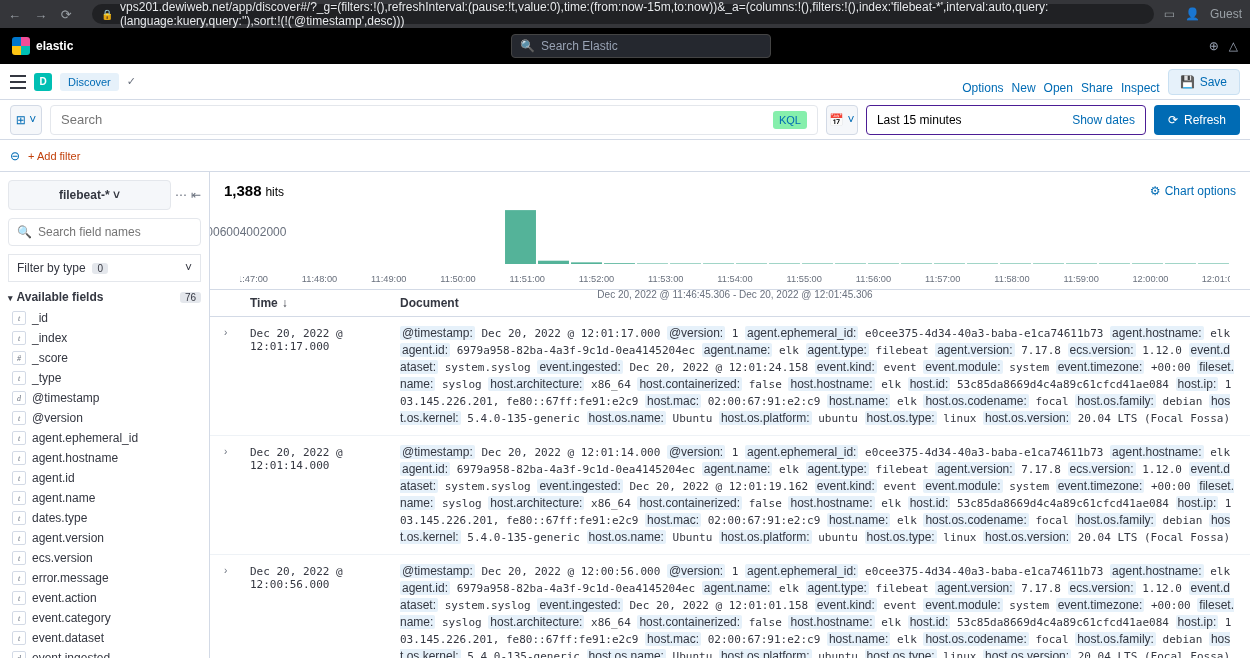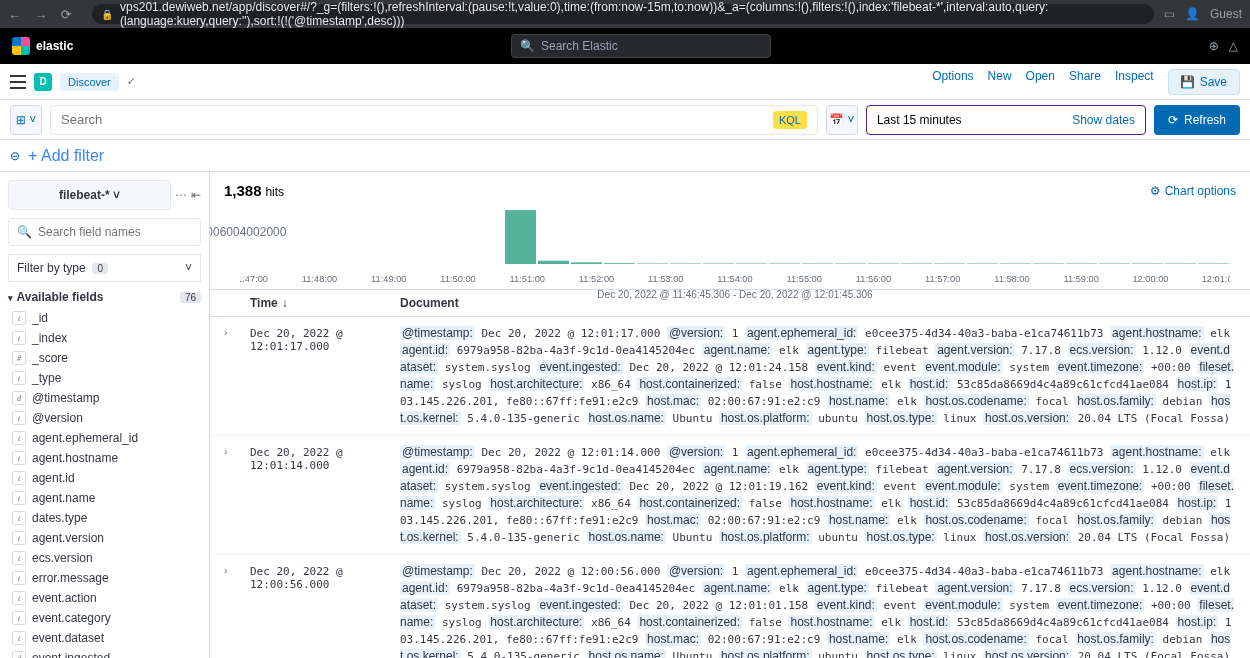--- a/index.html
+++ b/index.html
@@ -15,35 +15,35 @@
 .search-elastic{width:260px;height:24px;background:#25282f;border:1px solid #444;border-radius:4px;display:flex;align-items:center;padding:0 8px;color:#98a2b3}
 .search-elastic .si{margin-right:6px;font-size:12px}
 .hdr-icons{display:flex;gap:10px;color:#98a2b3;font-size:13px}
 .toolbar{height:36px;border-bottom:1px solid #d3dae6;display:flex;align-items:center;padding:0 10px;gap:8px}
 .tb-left{display:flex;align-items:center;gap:8px}
 .hamburger{width:16px;height:14px;display:flex;flex-direction:column;justify-content:space-between}
 .hamburger div{height:2px;background:#343741}
 .badge-d{width:18px;height:18px;background:#00bfb3;border-radius:3px;color:#fff;display:flex;align-items:center;justify-content:center;font-weight:700;font-size:10px}
 .badge-discover{background:#e6f1fa;color:#006bb4;padding:3px 8px;border-radius:3px;font-size:11px}
 .check{color:#69707d;font-size:11px}
-.tb-right{margin-left:auto;display:flex;align-items:flex-start;gap:14px}
+.tb-right{margin-left:auto;display:flex;align-items:flex-end;gap:8px}
 .tb-link{color:#006bb4;font-size:12px;cursor:pointer}
 .save-btn{background:#e6f1fa;border:1px solid #c9e0f2;padding:5px 12px;border-radius:4px;color:#006bb4;display:flex;align-items:center;gap:4px;font-size:12px}
 .query-row{height:40px;border-bottom:1px solid #d3dae6;display:flex;align-items:center;padding:0 10px;gap:8px}
 .filter-btn{width:32px;height:30px;background:#f5f7fa;border:1px solid #d3dae6;border-radius:4px;display:flex;align-items:center;justify-content:center;color:#006bb4}
 .search-input{flex:1;height:30px;border:1px solid #e4e7ec;border-radius:4px;padding:0 10px;display:flex;align-items:center;justify-content:space-between}
 .search-input input{border:none;outline:none;flex:1;font-size:13px}
-.kql{background:#fde047;padding:3px 6px;border-radius:3px;color:#006bb4;font-size:11px}
+.kql{background:#86efac;padding:3px 6px;border-radius:3px;color:#006bb4;font-size:11px}
 .date-btn{width:32px;height:30px;background:#f5f7fa;border:1px solid #d3dae6;border-radius:4px;display:flex;align-items:center;justify-content:center;color:#006bb4}
 .date-range{height:30px;border:1px solid #4c1d95;border-radius:4px;padding:0 10px;display:flex;align-items:center;width:280px;justify-content:space-between}
 .show-dates{color:#006bb4;font-size:12px}
 .refresh-btn{background:#006bb4;color:#fff;height:30px;padding:0 14px;border-radius:4px;display:flex;align-items:center;gap:6px;font-size:13px}
 .filter-pill-row{height:32px;border-bottom:1px solid #d3dae6;display:flex;align-items:center;padding:0 10px;gap:8px}
 .filter-pill-row .fi{color:#006bb4}
-.add-filter{color:#3b82f6;font-size:16px}
+.add-filter{color:#c2410c;font-size:11px}
 .main-area{display:flex;height:calc(658px - 28px - 36px - 36px - 40px - 32px)}
 .sidebar{width:210px;border-right:1px solid #d3dae6;display:flex;flex-direction:column;overflow:hidden}
 .sb-top{padding:8px;display:flex;align-items:center;gap:4px}
 .index-select{flex:1;height:30px;background:#f5f7fa;border:1px solid #e4e7ec;border-radius:4px;display:flex;align-items:center;justify-content:center;font-size:12px;font-weight:700;color:#343741}
 .sb-icons{display:flex;gap:4px;color:#69707d;font-size:11px}
 .field-search{margin:0 8px 8px 8px;height:28px;border:1px solid #e4e7ec;border-radius:4px;display:flex;align-items:center;padding:0 8px;color:#98a2b3}
 .field-search input{border:none;outline:none;flex:1;margin-left:6px;font-size:12px}
 .filter-type{margin:0 8px 8px 8px;padding:6px 8px;border:1px solid #e4e7ec;border-radius:0;display:flex;align-items:center;justify-content:space-between;font-size:12px;color:#343741}
 .filter-type .count{background:#e4e7ec;padding:0 5px;border-radius:3px;font-size:10px}
 .avail-header{margin:0 8px 4px 8px;display:flex;align-items:center;justify-content:space-between;font-size:12px;font-weight:700;color:#343741}

